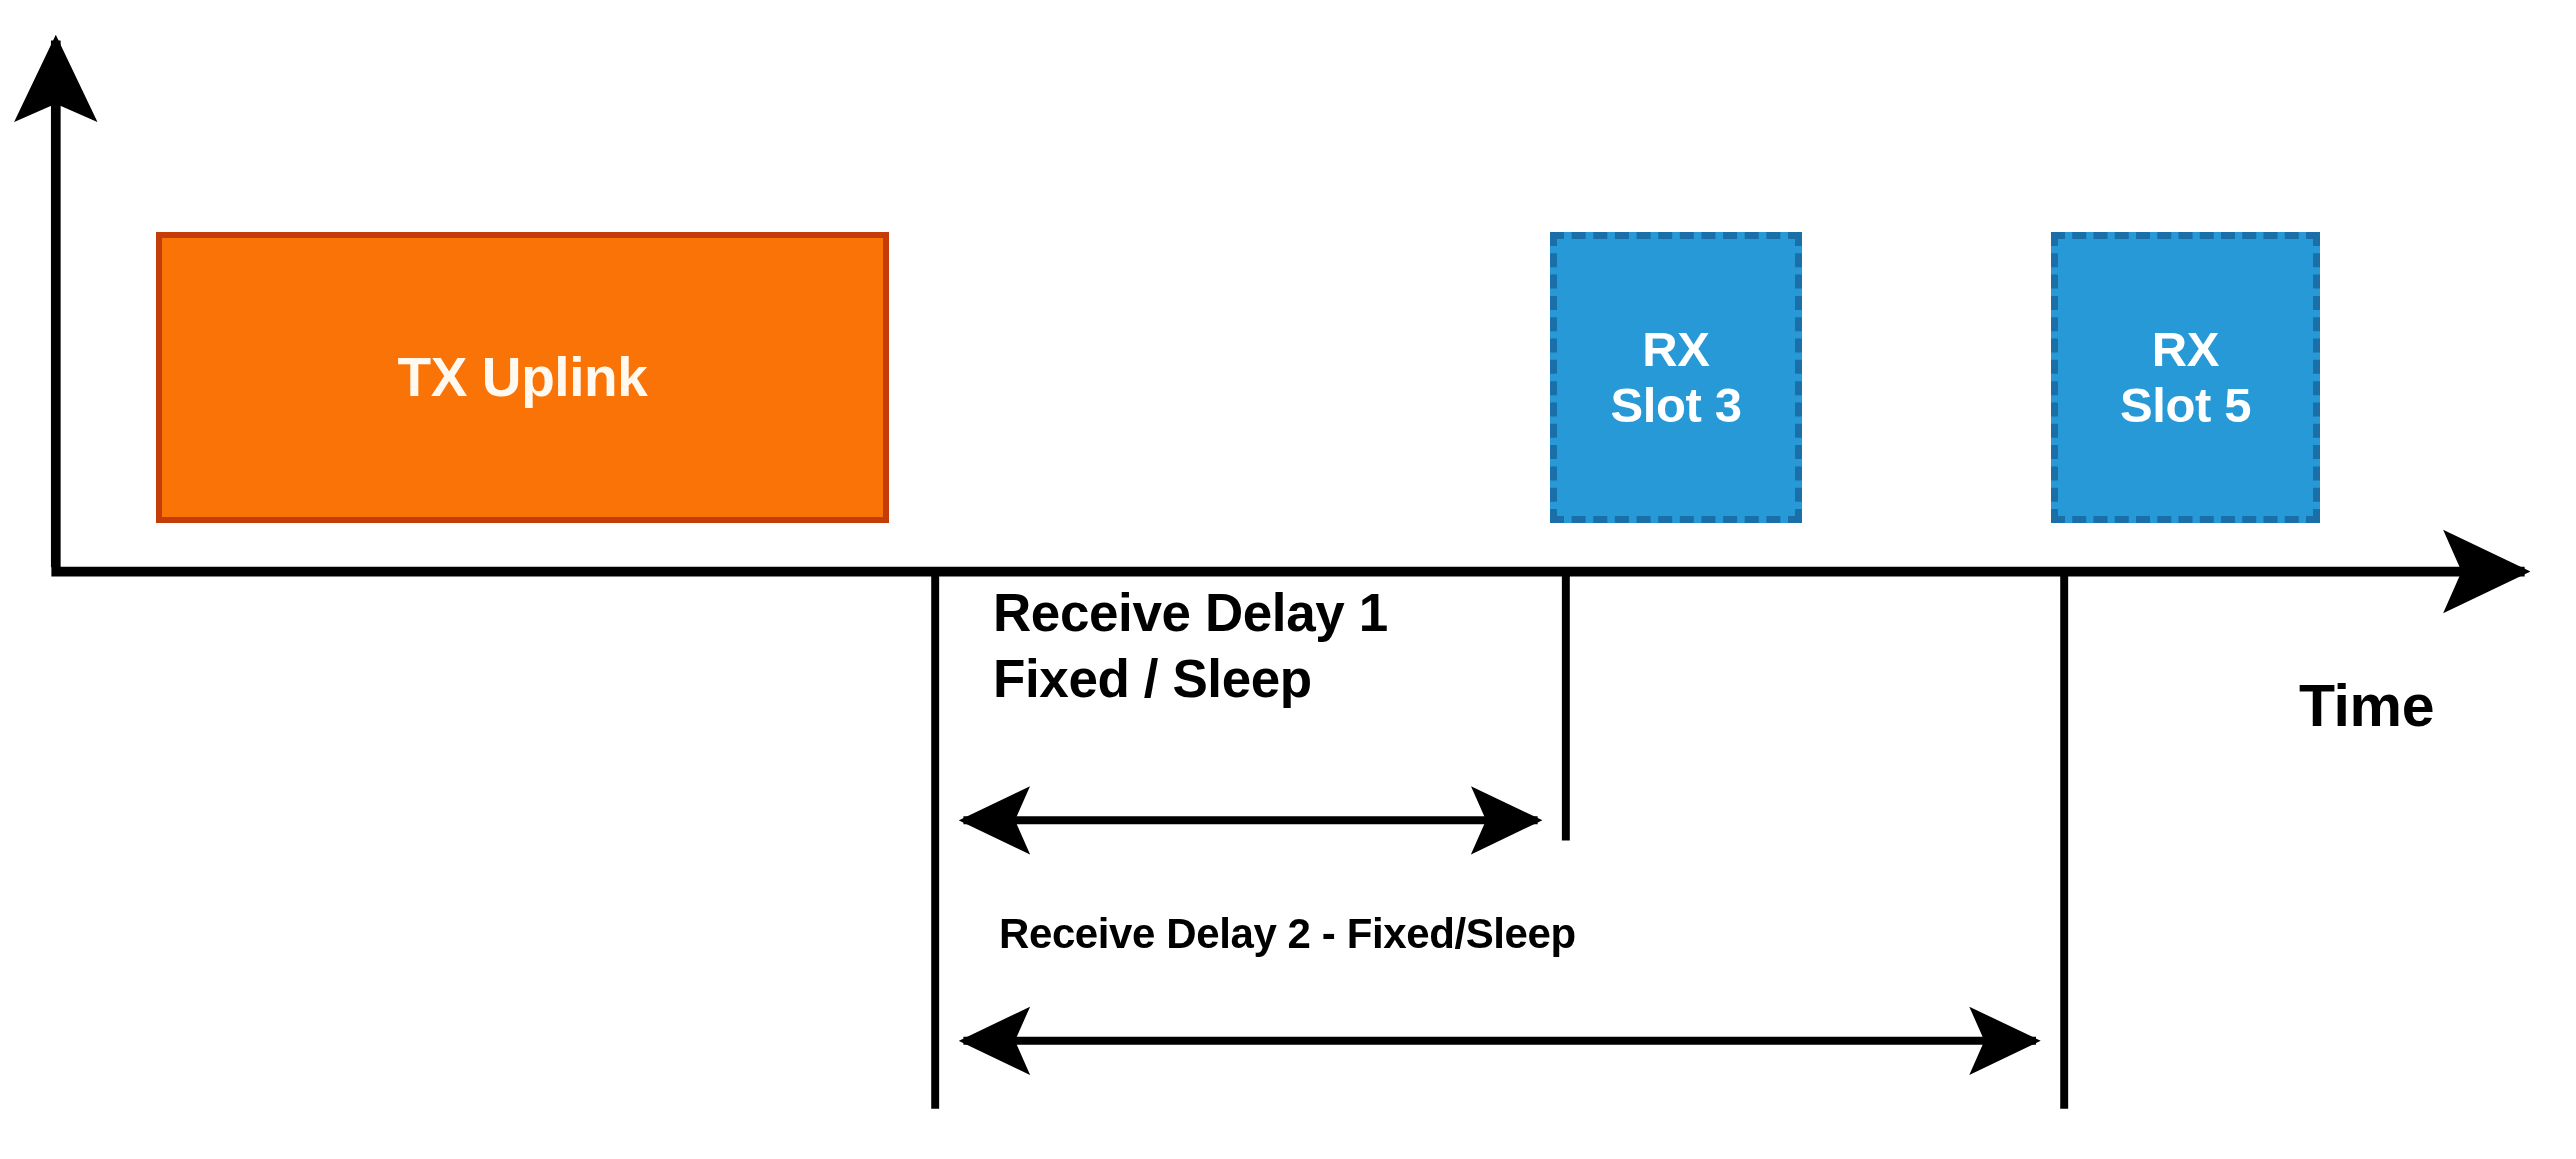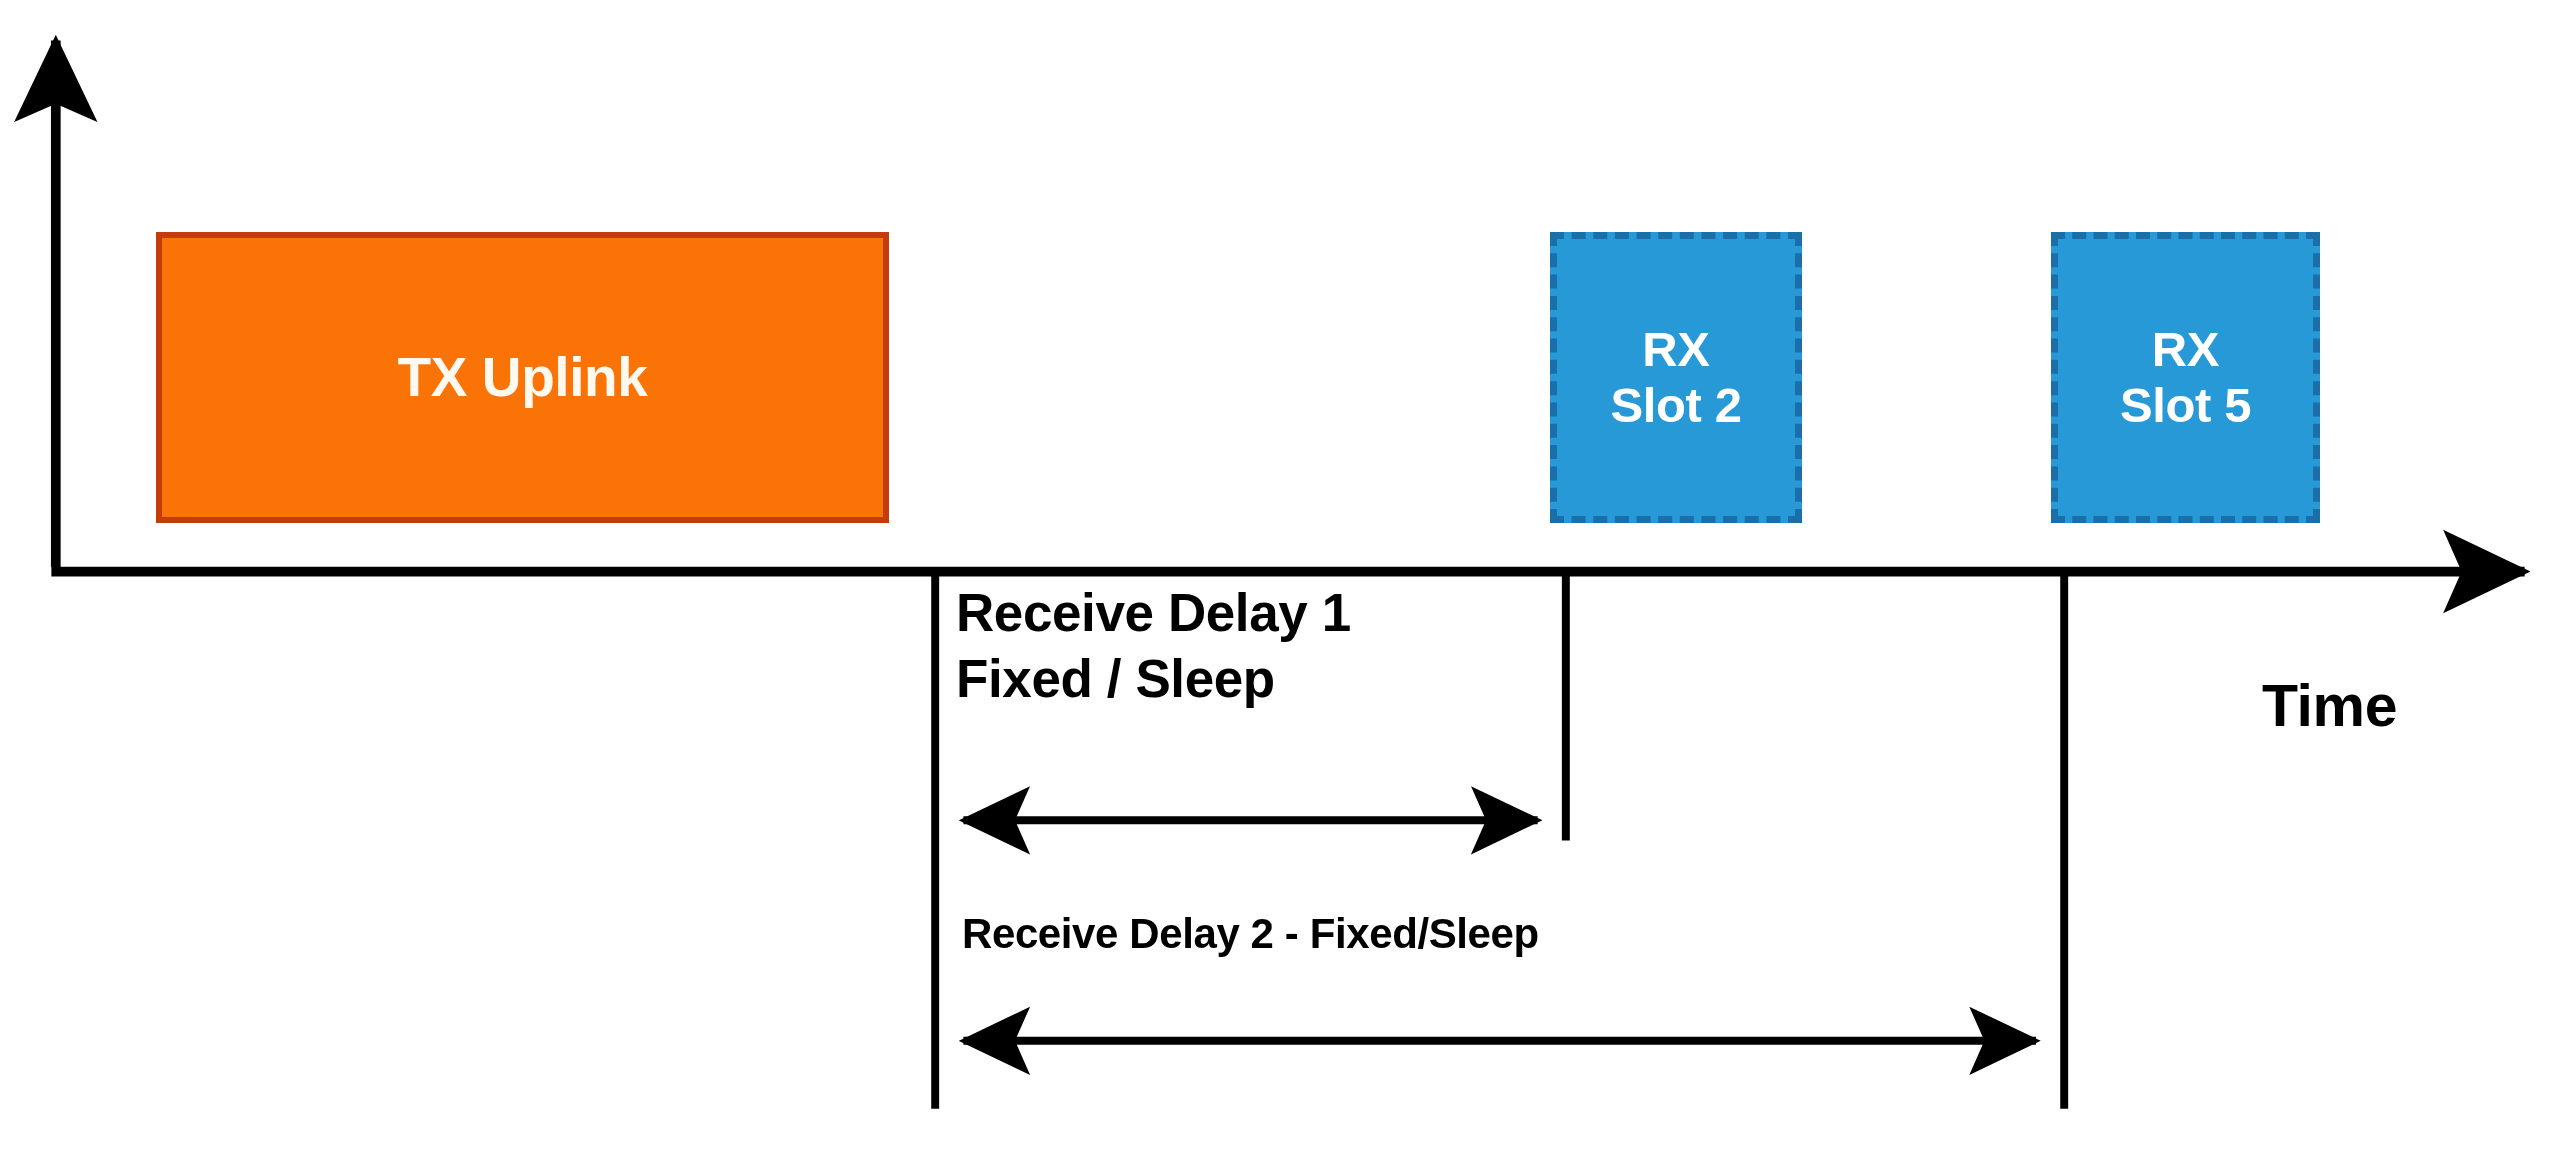--- a/index.html
+++ b/index.html
@@ -92,20 +92,21 @@
     font-size: 49px;
   }
 
   
   .annot {
     position: absolute;
     color: #000000;
     font-weight: bold;
     white-space: nowrap;
     letter-spacing: -0.4px;
+    margin-left: 37px;
   }
   #rd1-label {
     left: 956px;
     top: 580px;
     font-size: 53px;
     line-height: 1.25;
   }
   #rd1-label .annot-line {
     display: block;
   }
@@ -152,21 +153,21 @@
 
     <line class="measure-line" x1="1092" y1="1180" x2="2308" y2="1180" marker-start="url(#arrow-left)" marker-end="url(#arrow-right)"></line>
   </svg>
 
   <div class="block" id="tx-block">
     <span class="block-line">TX Uplink</span>
   </div>
 
   <div class="block" id="rx1-block">
     <span class="block-line">RX</span>
-    <span class="block-line">Slot 2</span>
+    <span class="block-line">Slot 3</span>
   </div>
 
   <div class="block" id="rx2-block">
     <span class="block-line">RX</span>
     <span class="block-line">Slot 5</span>
   </div>
 
   <div class="annot" id="rd1-label">
     <span class="annot-line">Receive Delay 1</span>
     <span class="annot-line">Fixed / Sleep</span>

